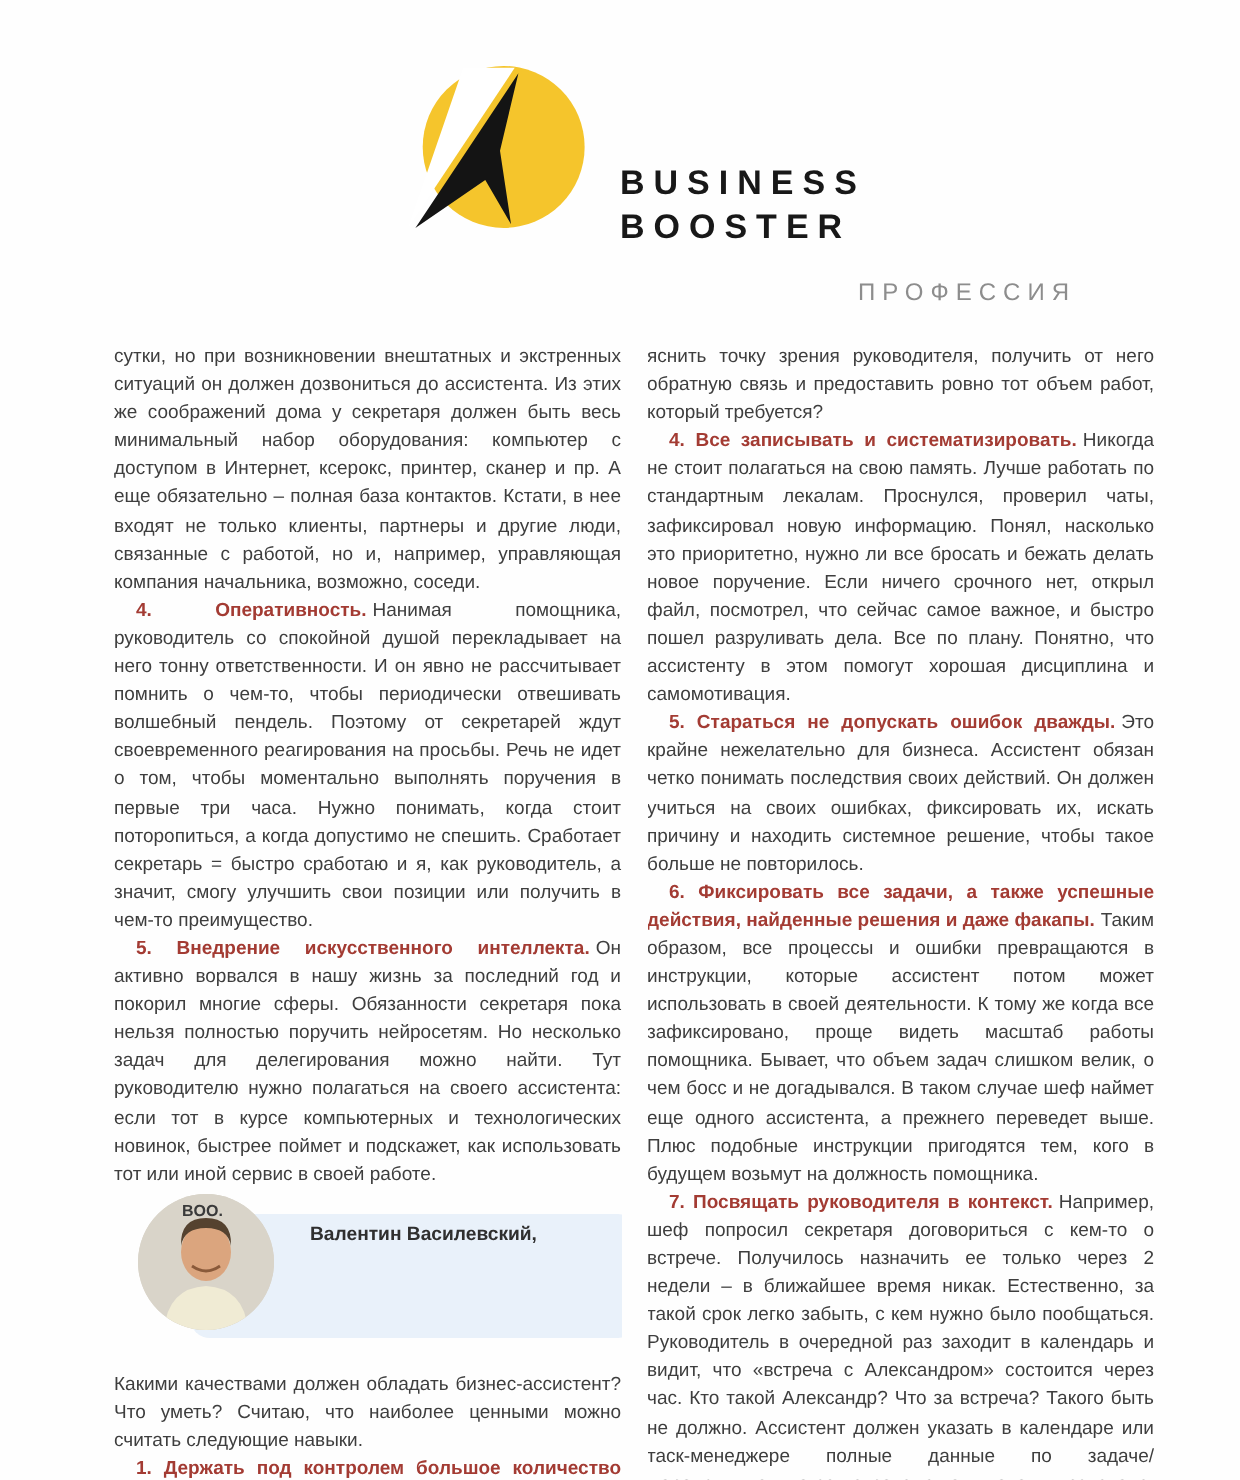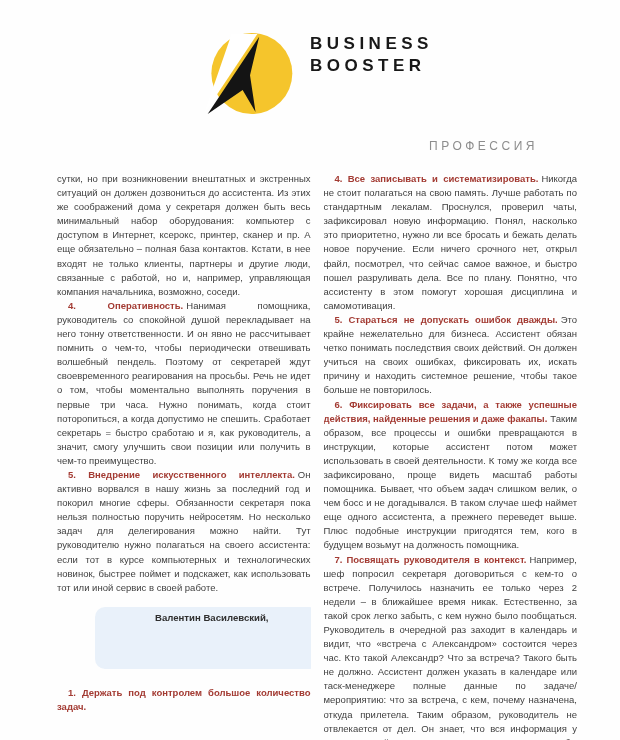--- a/index.html
+++ b/index.html
@@ -1,20 +1,20 @@
 <!DOCTYPE html>
 <html><head>
 <meta charset="utf-8">
 <style>
   html,body{margin:0;padding:0;background:#ffffff;}
   .page{position:relative;width:620px;height:740px;background:#fefefe;overflow:hidden;
         font-family:"Liberation Sans",sans-serif;}
 
   
-  .logo{position:absolute;top:33px;left:204px;display:flex;align-items:flex-start;gap:14px;}
+  .logo{position:absolute;top:33px;left:204px;display:flex;align-items:flex-end;gap:14px;}
   .logo-mark{width:92px;height:92px;}
   .logo-word{font-weight:bold;color:#181818;font-size:17px;line-height:22px;
              letter-spacing:4.5px;}
 
   
   .section-label{position:absolute;top:139px;right:82px;font-size:12px;letter-spacing:3.5px;
                  color:#8d8d8d;}
 
   
   .columns{position:absolute;top:172px;left:57px;width:520px;height:568px;display:flex;gap:13px;
@@ -63,32 +63,48 @@
       </p>
       <p class="para indent">
         <span class="lead">4. Оперативность.</span><span>Нанимая помощника, руководитель со спокойной душой перекладывает на него тонну ответственности. И он явно не рассчитывает помнить о чем-то, чтобы периодически отвешивать волшебный пендель. Поэтому от секретарей ждут своевременного реагирования на просьбы. Речь не идет о том, чтобы моментально выполнять поручения в первые три часа. Нужно понимать, когда стоит поторопиться, а когда допустимо не спешить. Сработает секретарь = быстро сработаю и я, как руководитель, а значит, смогу улучшить свои позиции или получить в чем-то преимущество.</span>
       </p>
       <p class="para indent">
         <span class="lead">5. Внедрение искусственного интеллекта.</span><span>Он активно ворвался в нашу жизнь за последний год и покорил многие сферы. Обязанности секретаря пока нельзя полностью поручить нейросетям. Но несколько задач для делегирования можно найти. Тут руководителю нужно полагаться на своего ассистента: если тот в курсе компьютерных и технологических новинок, быстрее поймет и подскажет, как использовать тот или иной сервис в своей работе.</span>
       </p>
 
       <div class="author-card">
         <div class="card-bg"></div>
+        <div class="photo">
+          <svg viewBox="0 0 68 68" width="68" height="68" xmlns="http://www.w3.org/2000/svg">
+            <rect width="68" height="68" fill="#d9d4c9"></rect>
+            <text x="22" y="11" font-size="8" font-weight="bold" fill="#3a3a3a" font-family="Liberation Sans, sans-serif">BOO.</text>
+            <path d="M13 68 Q15 47 34 46 Q53 47 55 68 Z" fill="#f0ebd4"></path>
+            <ellipse cx="34" cy="29" rx="12.5" ry="14.5" fill="#dba57e"></ellipse>
+            <path d="M21.5 26 Q21 12 34 12 Q47 12 46.5 26 Q45 17 34 17 Q23 17 21.5 26 Z" fill="#55422f"></path>
+            <path d="M27 36 Q34 41 41 36" stroke="#8a5a3a" stroke-width="1.4" fill="none"></path>
+          </svg>
+        </div>
         <div class="card-text">
           <div class="card-name">Валентин Василевский,</div>
         </div>
       </div>
 
+      <p class="para">
+        <span class="lead"></span><span>Какими качествами должен обладать бизнес-ассистент? Что уметь? Считаю, что наиболее ценными можно считать следующие навыки.</span>
+      </p>
       <p class="para indent">
         <span class="lead">1. Держать под контролем большое количество задач.</span>
       </p>
 
     </div>
 
     <div class="col">
+      <p class="para">
+        <span class="lead"></span><span>яснить точку зрения руководителя, получить от него обратную связь и предоставить ровно тот объем работ, который требуется?</span>
+      </p>
       <p class="para indent">
         <span class="lead">4. Все записывать и систематизировать.</span><span>Никогда не стоит полагаться на свою память. Лучше работать по стандартным лекалам. Проснулся, проверил чаты, зафиксировал новую информацию. Понял, насколько это приоритетно, нужно ли все бросать и бежать делать новое поручение. Если ничего срочного нет, открыл файл, посмотрел, что сейчас самое важное, и быстро пошел разруливать дела. Все по плану. Понятно, что ассистенту в этом помогут хорошая дисциплина и самомотивация.</span>
       </p>
       <p class="para indent">
         <span class="lead">5. Стараться не допускать ошибок дважды.</span><span>Это крайне нежелательно для бизнеса. Ассистент обязан четко понимать последствия своих действий. Он должен учиться на своих ошибках, фиксировать их, искать причину и находить системное решение, чтобы такое больше не повторилось.</span>
       </p>
       <p class="para indent">
         <span class="lead">6. Фиксировать все задачи, а также успешные действия, найденные решения и даже факапы.</span><span>Таким образом, все процессы и ошибки превращаются в инструкции, которые ассистент потом может использовать в своей деятельности. К тому же когда все зафиксировано, проще видеть масштаб работы помощника. Бывает, что объем задач слишком велик, о чем босс и не догадывался. В таком случае шеф наймет еще одного ассистента, а прежнего переведет выше. Плюс подобные инструкции пригодятся тем, кого в будущем возьмут на должность помощника.</span>
       </p>
       <p class="para indent">

